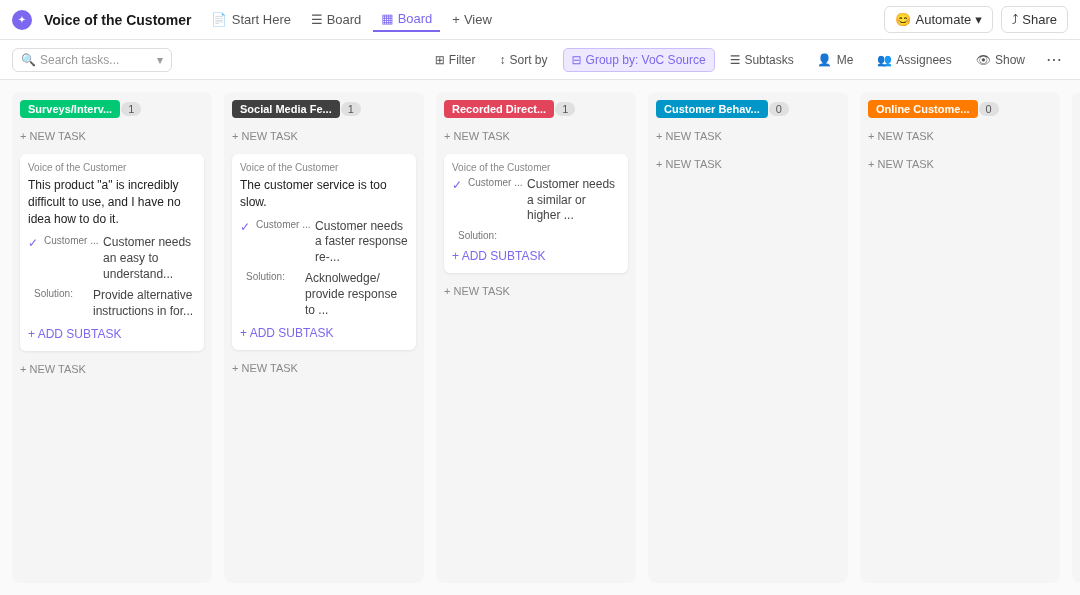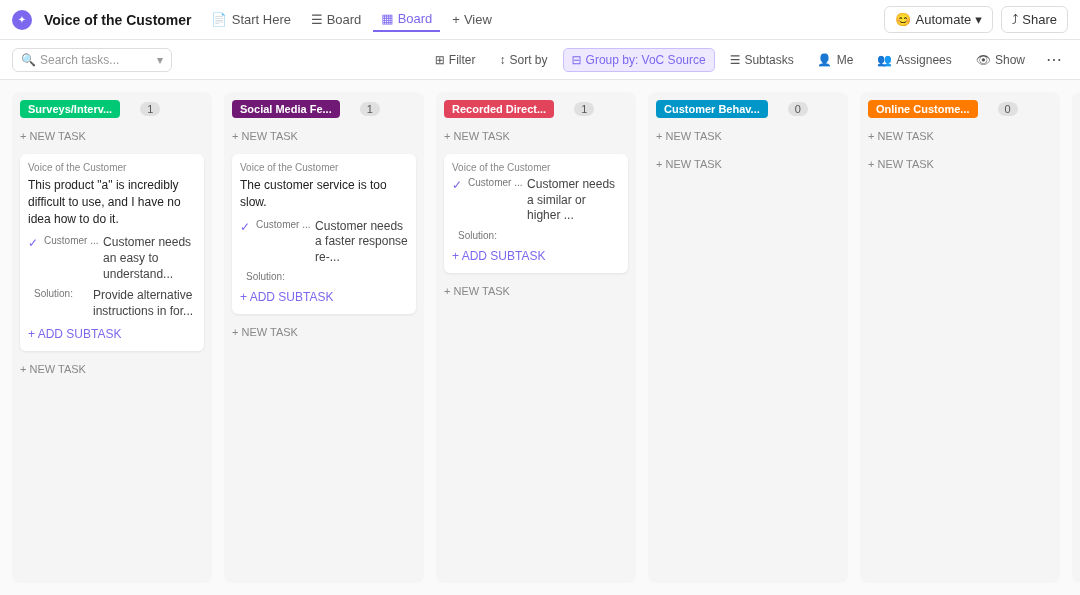--- a/index.html
+++ b/index.html
@@ -23,21 +23,21 @@
     .search-box { display: flex; align-items: center; gap: 4px; border: 1px solid #ddd; border-radius: 6px; padding: 4px 8px; width: 160px; color: #999; font-size: 12px; }
     .toolbar-right { display: flex; align-items: center; gap: 6px; }
     .toolbar-btn { display: flex; align-items: center; gap: 4px; padding: 4px 8px; border-radius: 5px; cursor: pointer; font-size: 12px; color: #555; border: 1px solid transparent; }
     .toolbar-btn.active { background: #eee9ff; color: #7c68ee; border-color: #c9bfff; }
     .more-btn { padding: 4px 6px; border-radius: 5px; cursor: pointer; color: #555; font-size: 16px; }
 
     
     .board { display: flex; gap: 12px; padding: 12px; overflow-x: auto; height: calc(595px - 80px); background: #fafafa; }
     .column { background: #f5f5f5; border-radius: 8px; width: 200px; min-width: 200px; display: flex; flex-direction: column; padding: 8px; gap: 8px; max-height: 100%; overflow-y: auto; }
     .col-header { display: flex; align-items: center; justify-content: space-between; }
-    .col-badge { display: flex; align-items: center; gap: 20px; }
+    .col-badge { display: flex; align-items: center; gap: 1px; }
     .col-tag { padding: 3px 8px; border-radius: 4px; font-size: 11px; font-weight: 600; color: #fff; white-space: nowrap; overflow: hidden; text-overflow: ellipsis; max-width: 140px; }
     .col-count { background: #e0e0e0; border-radius: 10px; padding: 1px 7px; font-size: 11px; color: #555; }
     .add-task-btn { font-size: 11px; color: #888; cursor: pointer; padding: 4px 0; }
 
     
     .card { background: #fff; border-radius: 6px; padding: 8px; box-shadow: 0 1px 3px rgba(0,0,0,0.08); }
     .card-project { font-size: 10px; color: #888; margin-bottom: 4px; }
     .card-title { font-size: 12px; color: #222; line-height: 1.4; margin-bottom: 8px; }
     .subtask { display: flex; align-items: flex-start; gap: 6px; margin-bottom: 6px; }
     .subtask-check { color: #7c68ee; font-size: 12px; margin-top: 1px; flex-shrink: 0; }
@@ -45,21 +45,21 @@
     .subtask-label { font-size: 10px; color: #777; min-width: 55px; flex-shrink: 0; }
     .subtask-text { font-size: 12px; color: #444; line-height: 1.3; }
     .add-subtask-btn { font-size: 12px; color: #7c68ee; cursor: pointer; padding: 2px 0; }
     .add-task-bottom { font-size: 11px; color: #888; cursor: pointer; padding: 4px 0; }
 
     
     .column-partial { background: #f5f5f5; border-radius: 8px; width: 40px; min-width: 40px; padding: 8px; }
 
     
     .green-tag { background: #00c875; }
-    .purple-tag { background: #701a75; }
+    .purple-tag { background: #404040; }
     .red-tag { background: #e2445c; }
     .teal-tag { background: #0096c7; }
     .orange-tag { background: #ff7b00; }
   </style>
 </head>
 <body>
 
 <div class="topbar">
   <div class="topbar-left">
     <div class="app-icon">
@@ -184,20 +184,21 @@
           <div class="subtask-check">✓</div>
           <div class="subtask-row">
             <span class="subtask-label">Customer ...</span>
             <span class="subtask-text">Customer needs a faster response re-...</span>
           </div>
         </div>
         <div class="subtask">
           <div class="subtask-check"></div>
           <div class="subtask-row">
             <span class="subtask-label">Solution:</span>
+            <span class="subtask-text">Acknolwedge/ provide response to ...</span>
           </div>
         </div>
         <div class="add-subtask-btn">+ ADD SUBTASK</div>
       </div>
       <div class="add-task-bottom">+ NEW TASK</div>
     </div>
     <div class="column">
       <div class="col-header">
         <div class="col-badge">
           <span class="col-tag red-tag">Recorded Direct...</span>

